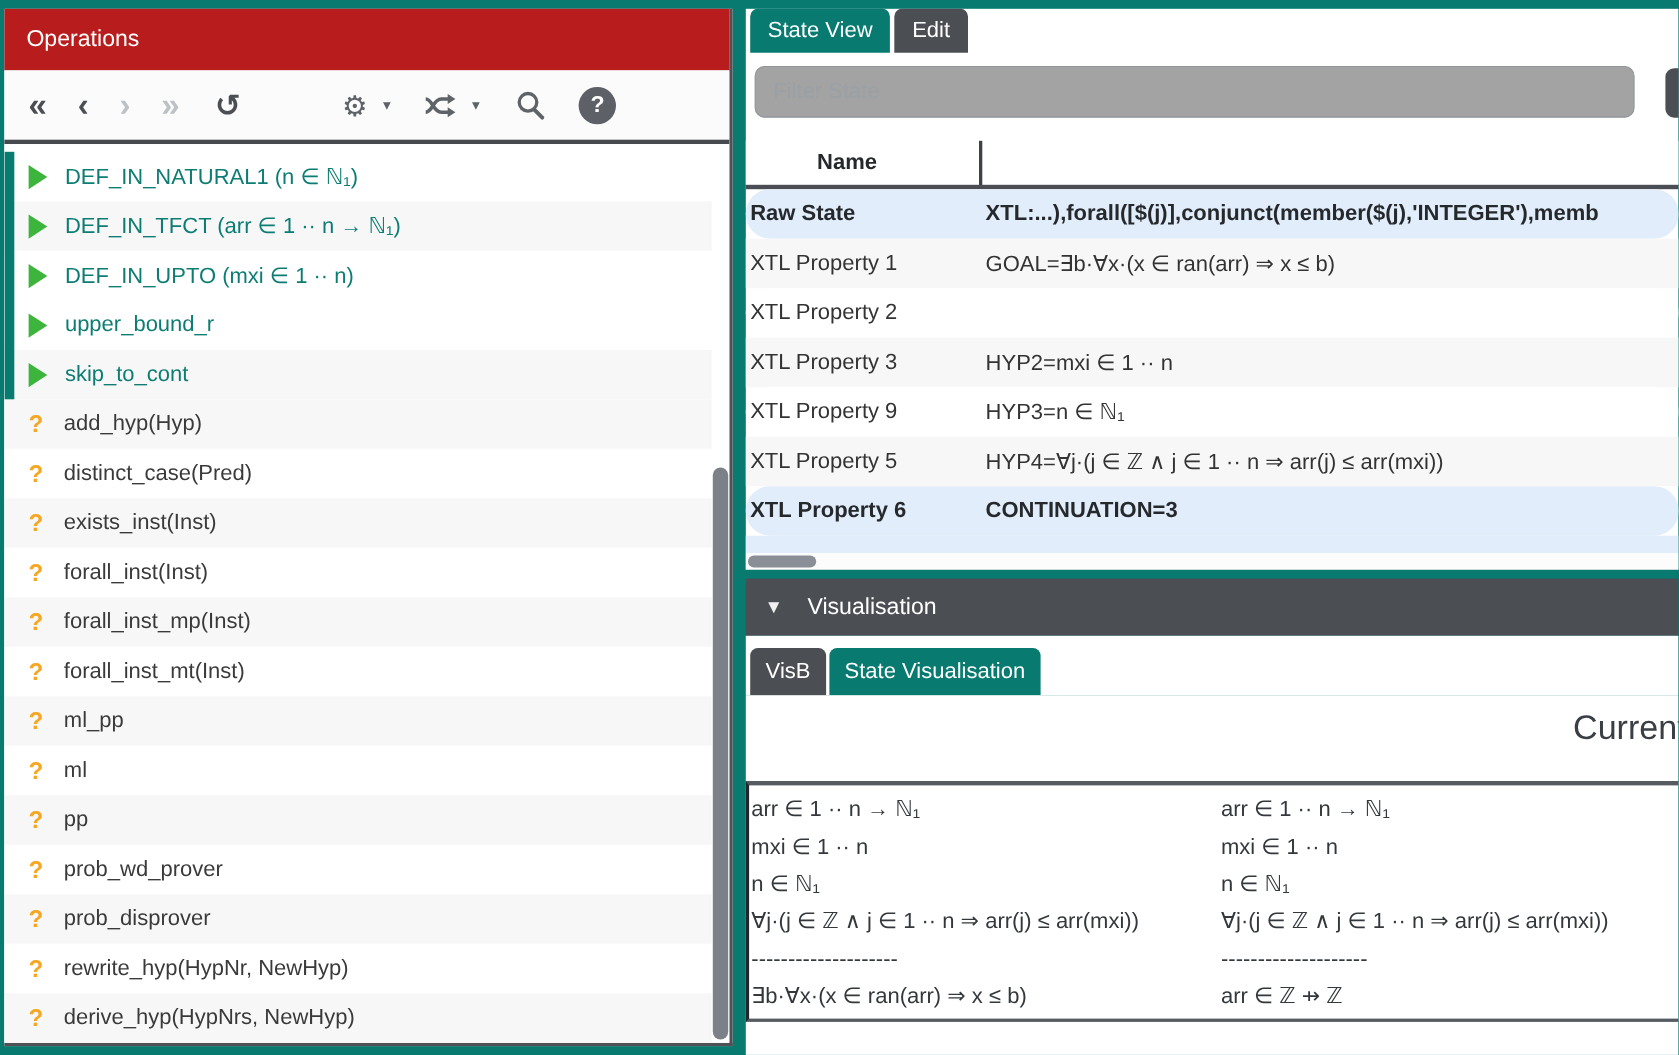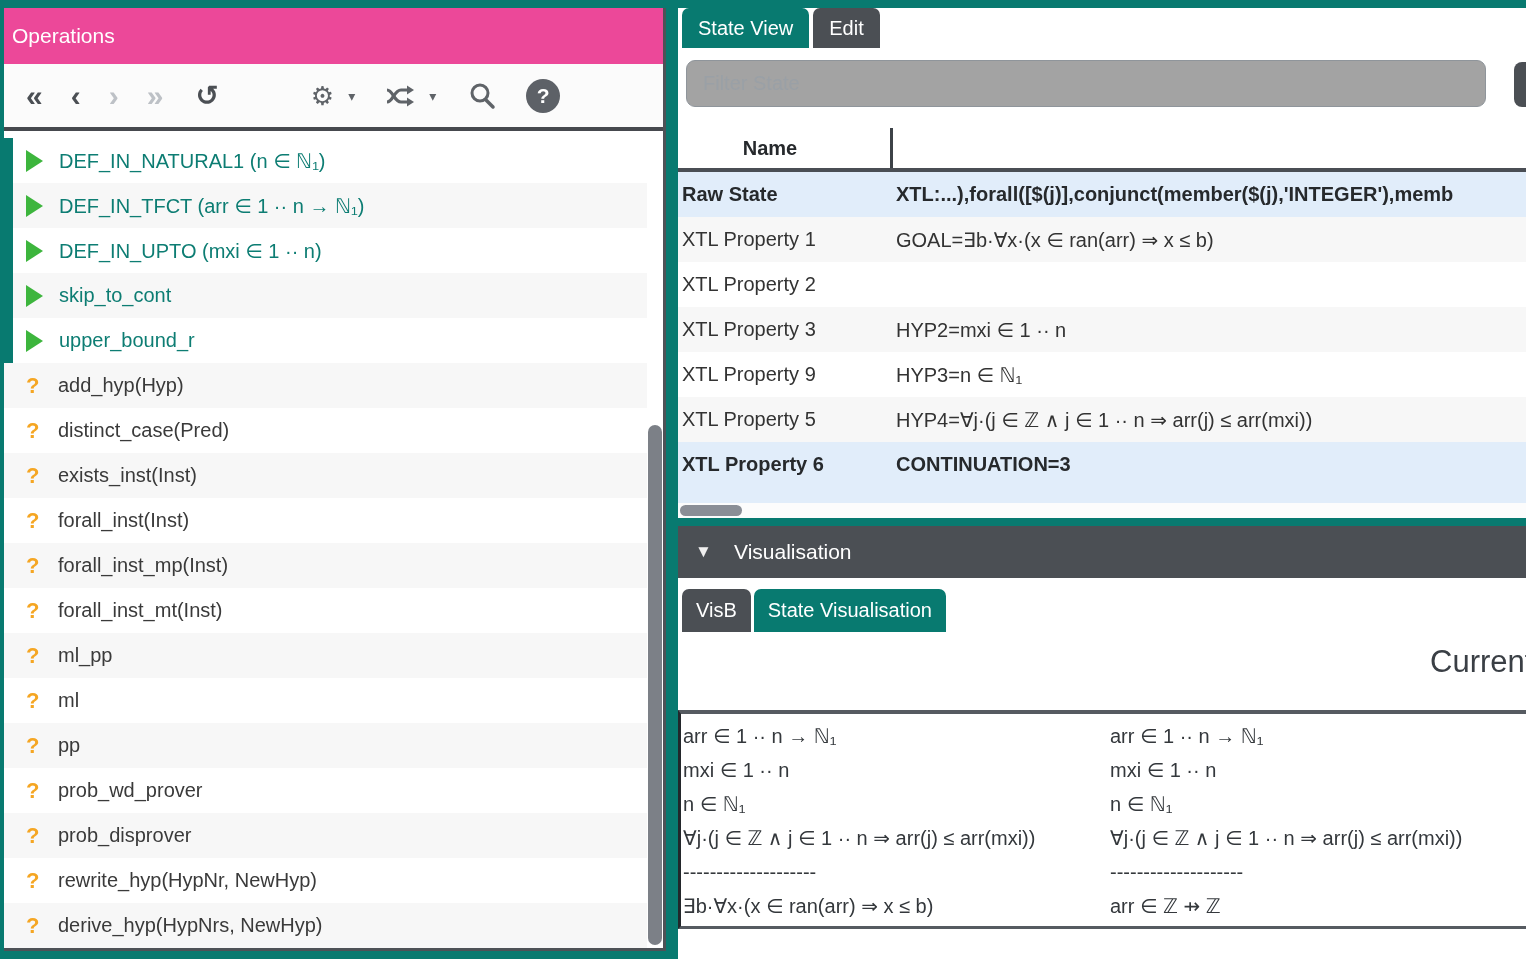--- a/index.html
+++ b/index.html
@@ -1,21 +1,21 @@
 <!DOCTYPE html>
 <html><head>
 <meta charset="utf-8">
 <style>
   html,body{margin:0;padding:0;width:1526px;height:959px;overflow:hidden;
     font-family:"Liberation Sans","DejaVu Sans",sans-serif;background:#087a70;position:relative;}
 
   
   .left-panel{position:absolute;left:4px;top:8px;width:662px;height:943px;background:#fff;
     border-right:3px solid #4e5257;border-bottom:3px solid #4e5257;box-sizing:border-box;}
-  .lp-title{height:56px;background:#ec4899;color:#fff;font-size:21px;line-height:56px;padding-left:8px;}
+  .lp-title{height:56px;background:#b91c1c;color:#fff;font-size:21px;line-height:56px;padding-left:20px;}
   .lp-toolbar{height:67px;background:#fbfbfb;border-bottom:4px solid #46494e;box-sizing:border-box;
     display:flex;align-items:center;color:#5f6368;}
   .tb-ic{font-size:30px;font-weight:bold;color:#4b4f54;cursor:default;line-height:60px;}
   .tb-ic.disabled{color:#bdc1c6;}
   .tb-ic.reload{font-size:28px;}
   .tb-ic.gear{font-size:26px;color:#5f6368;font-weight:normal;}
   .tb-caret{font-size:14px;color:#5f6368;}
   .help-circle{width:34px;height:34px;border-radius:50%;background:#5d6167;color:#fff;
     font-size:21px;font-weight:bold;text-align:center;line-height:34px;}
   .lp-list{position:relative;height:817px;overflow:hidden;background:#fff;}
@@ -44,21 +44,21 @@
     border:1.5px solid #8f959b;border-radius:9px;font-size:20px;padding:0 16px;color:#333;outline:none;background:#a3a3a3;}
   .filter-input::placeholder{color:#9aa0a6;}
   .cut-button{position:absolute;left:836px;top:62px;width:70px;height:45px;background:#4b4f54;border-radius:8px;}
   .table-header{position:absolute;left:0;top:128px;width:100%;height:40px;background:#fff;}
   .th-name{width:184px;text-align:center;font-weight:bold;font-size:20px;color:#26292c;line-height:40px;}
   .th-divider{position:absolute;left:212px;top:0;width:3px;height:42px;background:#3d4247;}
   .table-topborder{position:absolute;left:0;top:168px;width:100%;height:4px;background:#4a4e54;}
   .table-rows{position:absolute;left:0;top:172px;width:100%;}
   .st-row{height:45px;display:flex;align-items:center;font-size:20px;color:#333;}
   .st-row.odd{background:#f7f7f7;}
-  .st-row.even{background:#fff;}
+  .st-row.even{background:#fff;border-radius:22px;}
   .st-row.selected{background:#e1edfa;}
   .st-row.bold .st-name,.st-row.bold .st-value{font-weight:bold;color:#26292c;}
   .st-name{width:212px;padding-left:4px;box-sizing:border-box;white-space:nowrap;flex:none;}
   .st-value{flex:1;padding-left:6px;white-space:nowrap;overflow:hidden;}
   .table-filler{height:16px;background:#e1edfa;}
   .hscroll{position:absolute;left:0;top:503px;width:100%;height:15px;background:#fcfcfc;}
   .hscroll-thumb{position:absolute;left:2px;top:2px;width:62px;height:11px;border-radius:6px;background:#8a8e96;}
   .teal-strip{position:absolute;left:0;top:518px;width:100%;height:8px;background:#087a70;}
   .vis-header{position:absolute;left:0;top:526px;width:100%;height:52px;background:#4b4f54;}
   .vis-collapse{position:absolute;left:17px;top:0;font-size:17px;color:#f0f0f0;line-height:52px;}
@@ -122,30 +122,30 @@
 
           <span class="op-label">DEF_IN_TFCT (arr ∈ 1 ·· n → ℕ₁)</span>
         </div>
 
         <div class="op-row even enabled">
           <span class="play-icon"></span>
 
           <span class="op-label">DEF_IN_UPTO (mxi ∈ 1 ·· n)</span>
         </div>
 
+        <div class="op-row even enabled">
+          <span class="play-icon"></span>
+
+          <span class="op-label">upper_bound_r</span>
+        </div>
+
         <div class="op-row odd enabled">
           <span class="play-icon"></span>
 
           <span class="op-label">skip_to_cont</span>
-        </div>
-
-        <div class="op-row even enabled">
-          <span class="play-icon"></span>
-
-          <span class="op-label">upper_bound_r</span>
         </div>
 
         <div class="op-row odd">
 
           <span class="q-icon">?</span>
           <span class="op-label">add_hyp(Hyp)</span>
         </div>
 
         <div class="op-row even">
 

